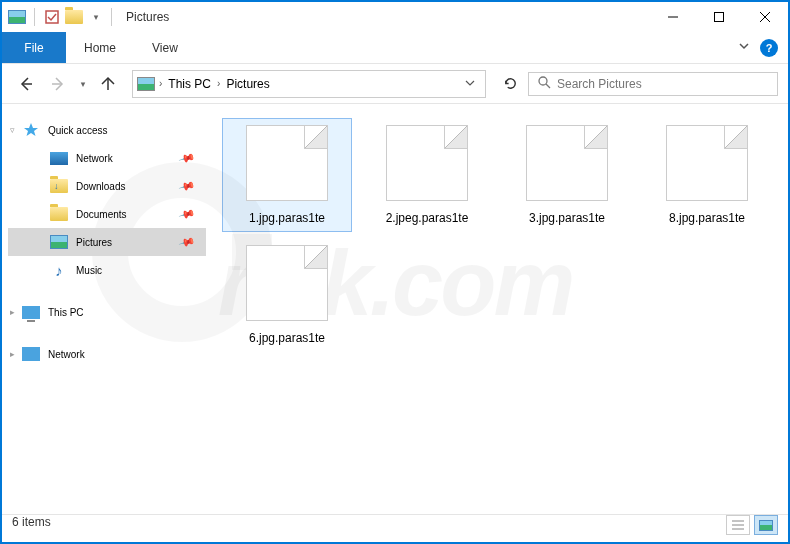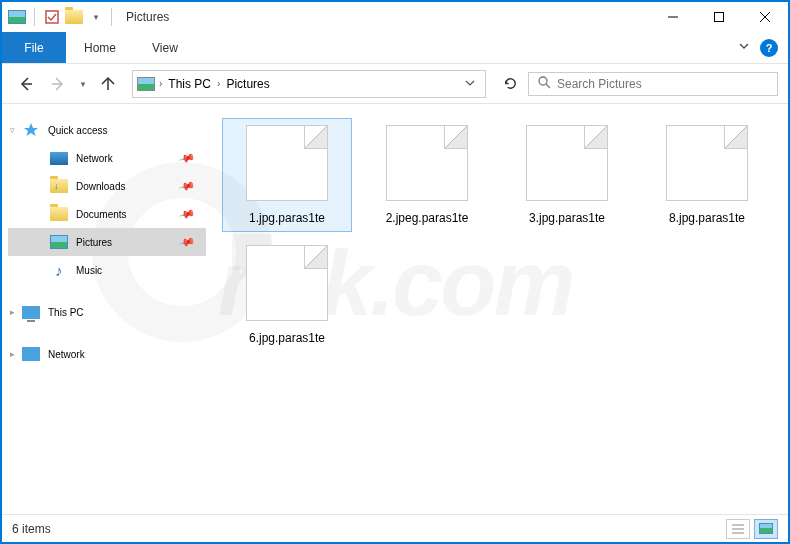--- a/index.html
+++ b/index.html
@@ -56,21 +56,21 @@
     .pc-ic::after { content: ""; position: absolute; bottom: -3px; left: 5px; width: 8px; height: 2px; background: #888; }
     .net-ic { width: 18px; height: 14px; background: #4aa3df; }
     
     .files-area { flex: 1; padding: 14px 10px 10px 10px; display: flex; flex-wrap: wrap; align-content: flex-start; gap: 6px 10px; }
     .file-item { width: 130px; height: 114px; display: flex; flex-direction: column; align-items: center; padding: 6px 4px; border: 1px solid transparent; }
     .file-item.selected { border: 1px solid #8dbdf0; background: #e5f3ff; }
     .file-icon { width: 82px; height: 98px; background: #fff; border: 1px solid #ccc; position: relative; margin-bottom: 10px; }
     .file-icon::before { content: ""; position: absolute; top: 0; right: 0; width: 22px; height: 22px; background: linear-gradient(135deg, #fff 48%, #bbb 50%, #e8e8e8 52%); border-left: 1px solid #ccc; border-bottom: 1px solid #ccc; }
     .file-name { font-size: 12px; text-align: center; word-break: break-all; line-height: 1.2; }
     
-    .statusbar { position: absolute; bottom: 0; left: 0; right: 0; height: 28px; border-top: 1px solid #e5e5e5; display: flex; align-items: center; padding: 0 10px; background: #fff; }
+    .statusbar { position: absolute; bottom: 0; left: 0; right: 0; height: 28px; border-top: 1px solid #e5e5e5; display: flex; align-items: flex-start; padding: 0 10px; background: #fff; }
     .status-text { font-size: 12px; color: #333; }
     .view-btns { margin-left: auto; display: flex; gap: 4px; }
     .view-btn { width: 24px; height: 20px; border: 1px solid #ccc; display: flex; align-items: center; justify-content: center; }
     .view-btn.active { border-color: #7aaede; background: #cde6f7; }
     
     .watermark { position: absolute; left: 50%; top: 52%; transform: translate(-50%, -50%); font-size: 92px; font-weight: 700; color: rgba(0,0,0,0.045); letter-spacing: -3px; pointer-events: none; white-space: nowrap; font-style: italic; }
     .watermark-circle { position: absolute; left: 90px; top: 160px; width: 180px; height: 180px; border: 36px solid rgba(0,0,0,0.035); border-radius: 50%; pointer-events: none; }
     .watermark-circle::after { content: ""; position: absolute; right: -36px; top: 50%; width: 40px; height: 36px; background: rgba(0,0,0,0.035); transform: translateY(-50%); }
   </style>
 </head>

